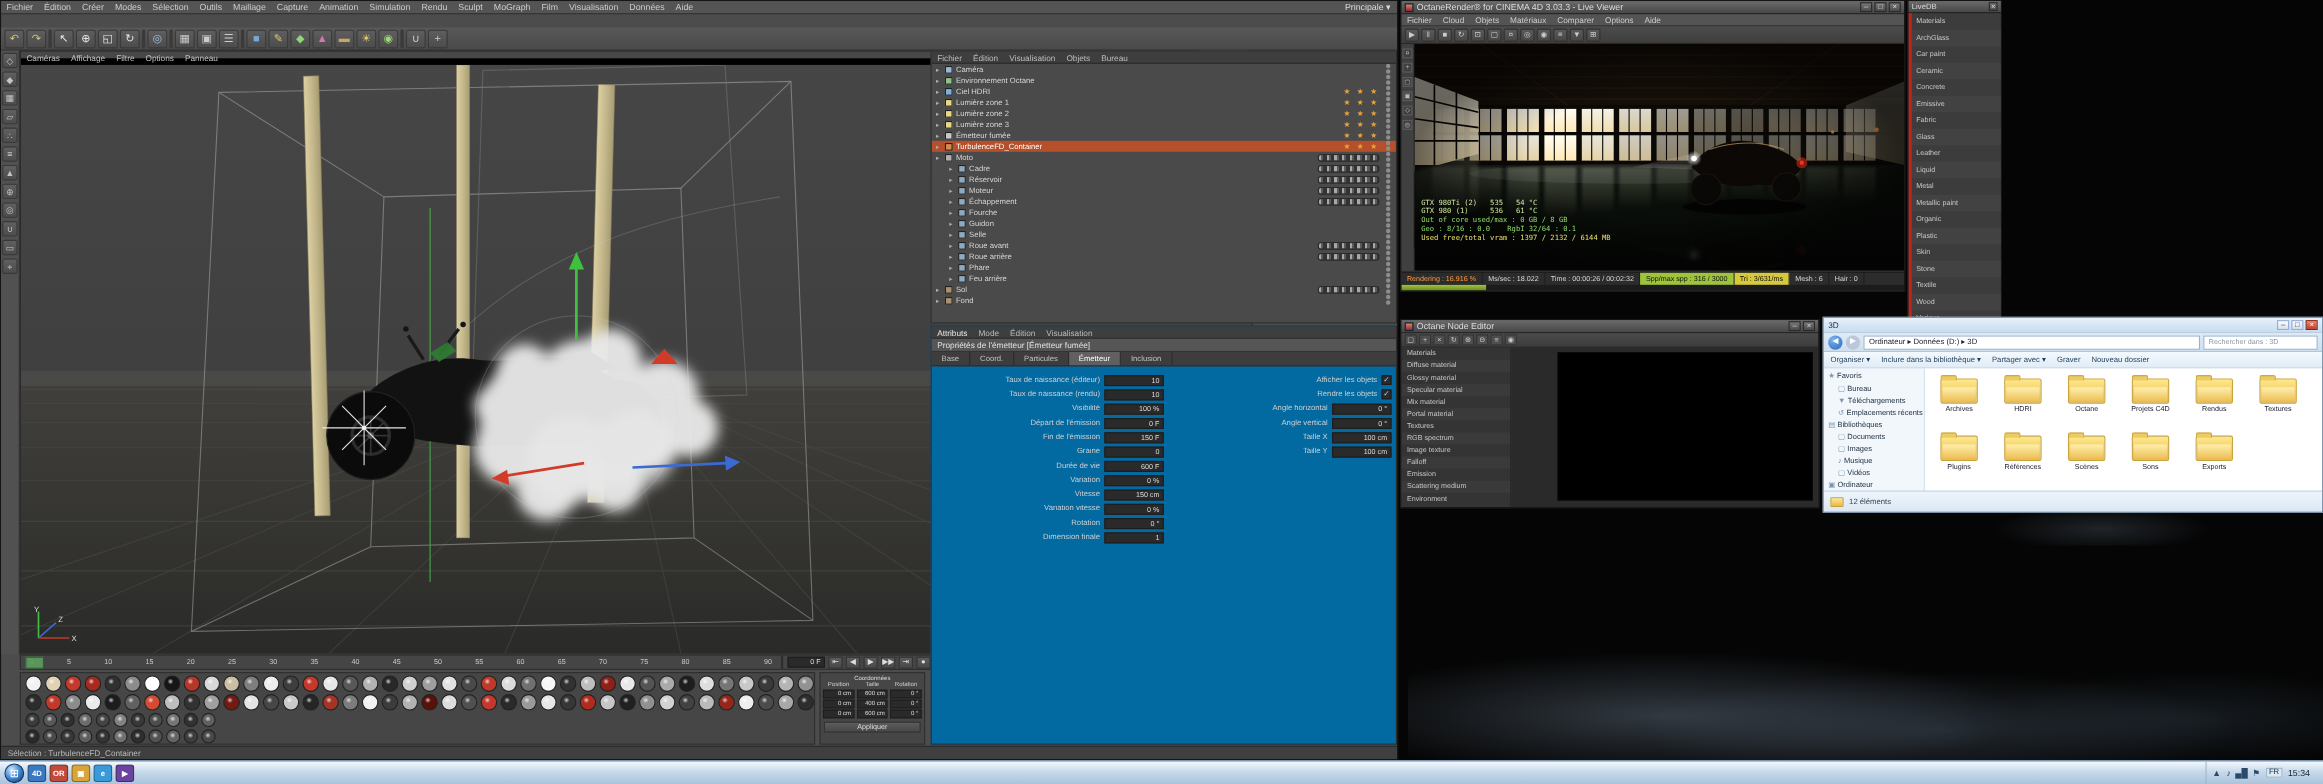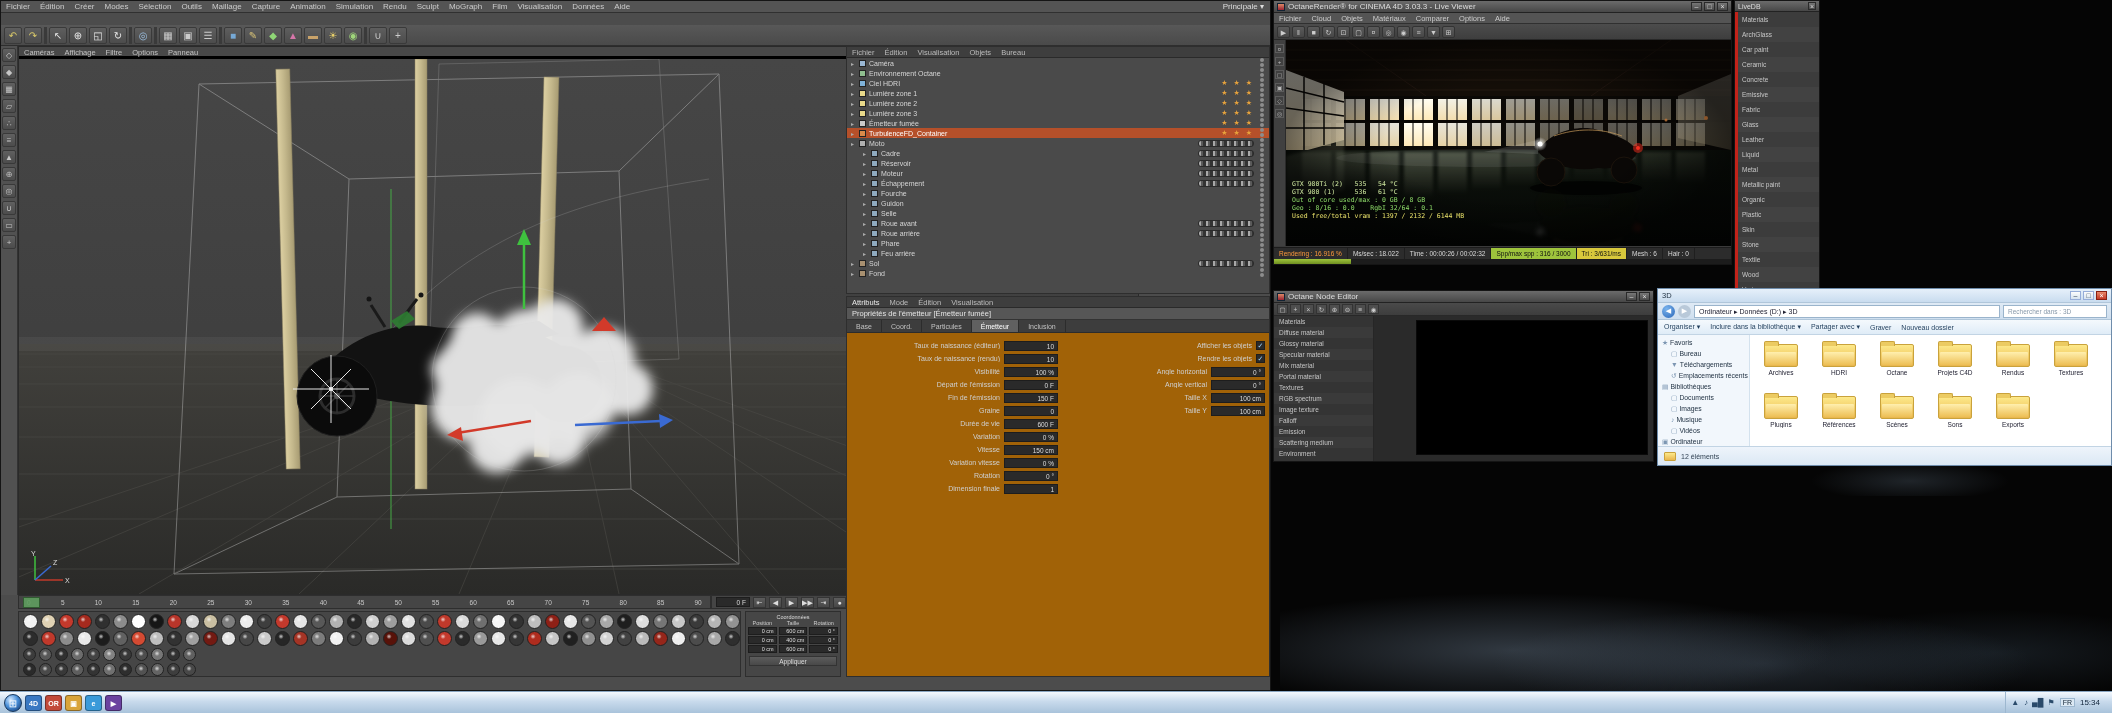--- a/index.html
+++ b/index.html
@@ -28,21 +28,21 @@
 .panelmenu{height:11px;background:#3e3e3e;border-bottom:1px solid #2a2a2a;display:flex;align-items:center;font-size:7.5px;color:#bbb}
 
 
 #c4d{left:0;top:0;width:1271px;height:691px;background:#4c4c4c}
 #c4d-toolbar{position:absolute;left:0;top:24px;width:1271px;height:21px;background:linear-gradient(#585858,#4a4a4a);border-bottom:1px solid #2e2e2e;display:flex;align-items:center;padding:0 3px;gap:2px}
 .tbi{width:18px;height:17px;background:linear-gradient(#5e5e5e,#4c4c4c);border:1px solid #3a3a3a;border-radius:2px;color:#ccc;font-size:10px;line-height:16px;text-align:center;flex:0 0 auto}
 .tbi.sep{width:3px;height:17px;background:#3a3a3a;border:none;border-radius:0}
 #c4d-side{position:absolute;left:0;top:45px;width:17px;height:549px;background:#515151;border-right:1px solid #333;display:flex;flex-direction:column;align-items:center;padding-top:2px;gap:3px}
 .sti{width:14px;height:14px;background:linear-gradient(#606060,#4c4c4c);border:1px solid #393939;border-radius:2px;color:#c6c6c6;font-size:8px;line-height:13px;text-align:center}
 #viewport{position:absolute;left:17px;top:45px;width:1121px;height:549px;background:#3d3d3d;border:1px solid #2a2a2a}
-#vpmenu{height:12px;background:#484848;border-bottom:3px solid #000000;display:flex;align-items:center;font-size:7.5px;color:#c2c2c2}
+#vpmenu{height:12px;background:#484848;border-bottom:6px solid #000000;display:flex;align-items:center;font-size:7.5px;color:#c2c2c2}
 #vpicons{margin-left:auto;display:flex;gap:2px;padding-right:3px}
 .vpic{width:10px;height:9px;border:1px solid #666;color:#aaa;font-size:6px;line-height:8px;text-align:center}
 #vpscene{position:absolute;left:0;top:12px;width:1119px;height:535px}
 #gridlbl{position:absolute;right:8px;bottom:5px;font-size:8px;color:#b8b8b8}
 #miniaxis{position:absolute;left:6px;bottom:4px}
 #miniaxis text{font-size:7px;fill:#ddd}
 #ruler{position:absolute;left:17px;top:594px;width:693px;height:14px;background:#454545;border:1px solid #2e2e2e}
 #ruler .ticks{display:flex;justify-content:space-between;padding:0 8px;font-size:6.5px;color:#c8c8c8;line-height:13px}
 #playhead{position:absolute;left:4px;top:1px;width:17px;height:11px;background:#5f9e5f;border:1px solid #2e5e2e;opacity:.9}
 #transport{position:absolute;left:710px;top:594px;width:428px;height:14px;background:#454545;border:1px solid #2e2e2e;display:flex;align-items:center;gap:3px;padding:0 4px;font-size:7px;color:#ccc}
@@ -67,21 +67,21 @@
 .twist::before{content:"▸"}
 .oicon{width:7px;height:7px;border:1px solid #222;margin-right:3px;flex:0 0 auto}
 .oright{margin-left:auto;display:flex;align-items:center;gap:6px;padding-right:4px}
 .tagstrip{display:none}
 .tagstrip.show{display:block;width:56px;height:7px;border-radius:3px;background:repeating-linear-gradient(90deg,#a8a8a8 0 2px,#5a5a5a 2px 4px,#333 4px 7px);border:1px solid #2a2a2a}
 .keystars{display:none}
 .keystars.show{display:block;color:#e8a33c;font-size:7px;letter-spacing:2px}
 .keystars.show::before{content:"★ ★ ★"}
 .dots{width:5px;height:10px;position:relative}
 .dots::before{content:"";position:absolute;left:0;top:0;width:4px;height:4px;border-radius:50%;background:#8d8d8d;box-shadow:0 5px 0 #8d8d8d}
-#am{position:absolute;left:845px;top:295px;width:424px;height:381px;background:#a16207;border:1px solid #2e2e2e}
+#am{position:absolute;left:845px;top:295px;width:424px;height:381px;background:#0369a1;border:1px solid #2e2e2e}
 #amhead{height:12px;background:#565656;border-bottom:1px solid #333;font-size:7.5px;color:#e2e2e2;line-height:12px;padding:0 5px;white-space:nowrap}
 #amtabs{height:13px;display:flex;background:#3d3d3d;border-bottom:1px solid #2c2c2c}
 .amtab{padding:0 9px;font-size:7px;color:#c2c2c2;line-height:13px;border-right:1px solid #2c2c2c}
 .amtab.active{background:#606060;color:#fff}
 .amcol{position:absolute;top:42px;font-size:7px;color:#cfcfcf}
 #amleft{left:6px;width:205px}
 #amright{left:218px;width:200px}
 .frow{display:flex;align-items:center;height:13px;gap:4px}
 .frow .flabel{flex:1;text-align:right;white-space:nowrap;overflow:hidden}
 .frow .fbox{min-width:54px}
@@ -921,20 +921,21 @@
             </div>
 
             <div class="frow">
               <span class="flabel">Taille Y</span>
               <span class="fbox">100 cm</span>
             </div>
           </div>
       </div>
     </div>
 
+    <div id="c4dstatus">Sélection : TurbulenceFD_Container</div>
   </div>
 
   <div class="win" id="octane">
     <div class="tbar">
       <span class="appicon" style="background:linear-gradient(#d86,#923)"></span>
       <span class="ttext">OctaneRender® for CINEMA 4D  3.03.3 - Live Viewer</span>
       <span class="winbtns">
         <span class="wb">–</span>
         <span class="wb">□</span>
         <span class="wb">×</span>

